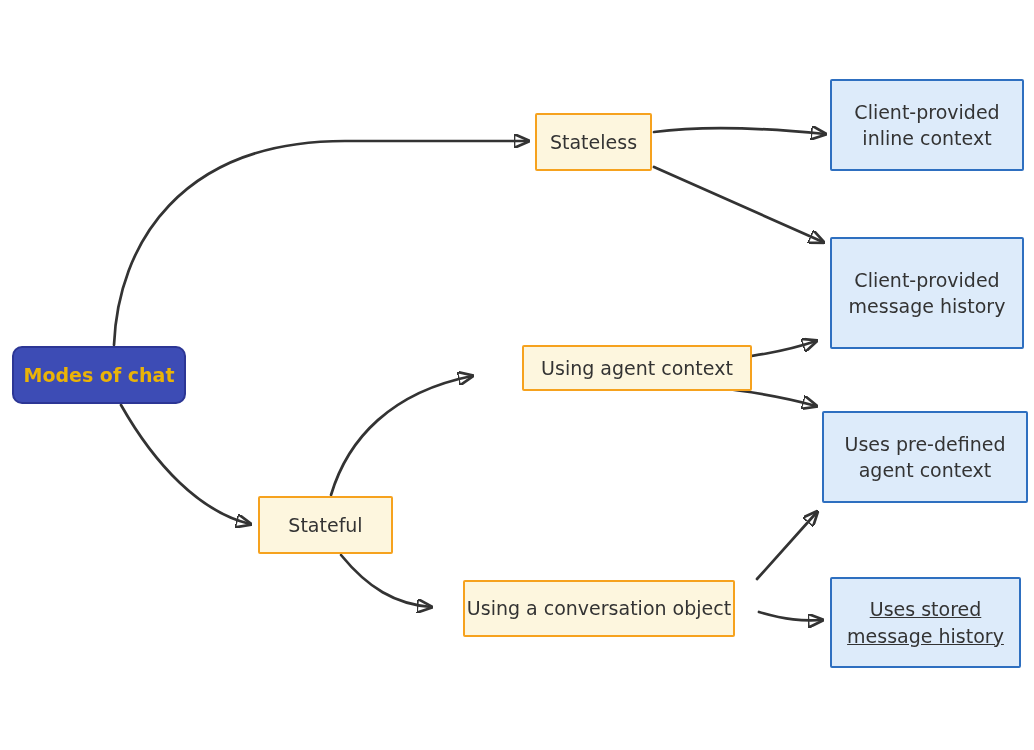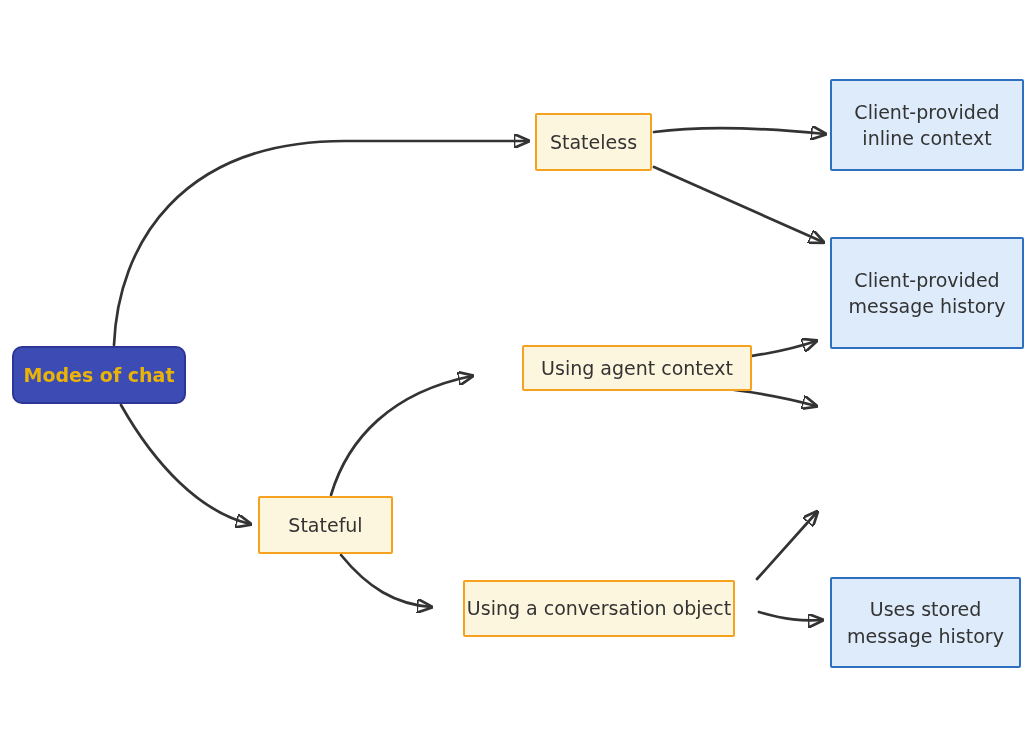--- a/index.html
+++ b/index.html
@@ -105,18 +105,21 @@
   </div>
 
   <div class="node node-leaf" style="left:830px; top:79px; width:194px; height:92px;">
     <span>Client-provided inline context</span>
   </div>
 
   <div class="node node-leaf" style="left:830px; top:237px; width:194px; height:112px;">
     <span>Client-provided message history</span>
   </div>
 
+  <div class="node node-leaf" style="left:822px; top:411px; width:206px; height:92px;">
+    <span>Uses pre-defined agent context</span>
+  </div>
 
-  <div class="node node-leaf" style="left:830px; top:577px; width:191px; height:91px;">
+  <div class="node node-leaf" style="left:830px; top:577px; width:191px; height:91px;text-decoration:underline;">
     <span>Uses stored message history</span>
   </div>
 
 </div>
 
 </body></html>

